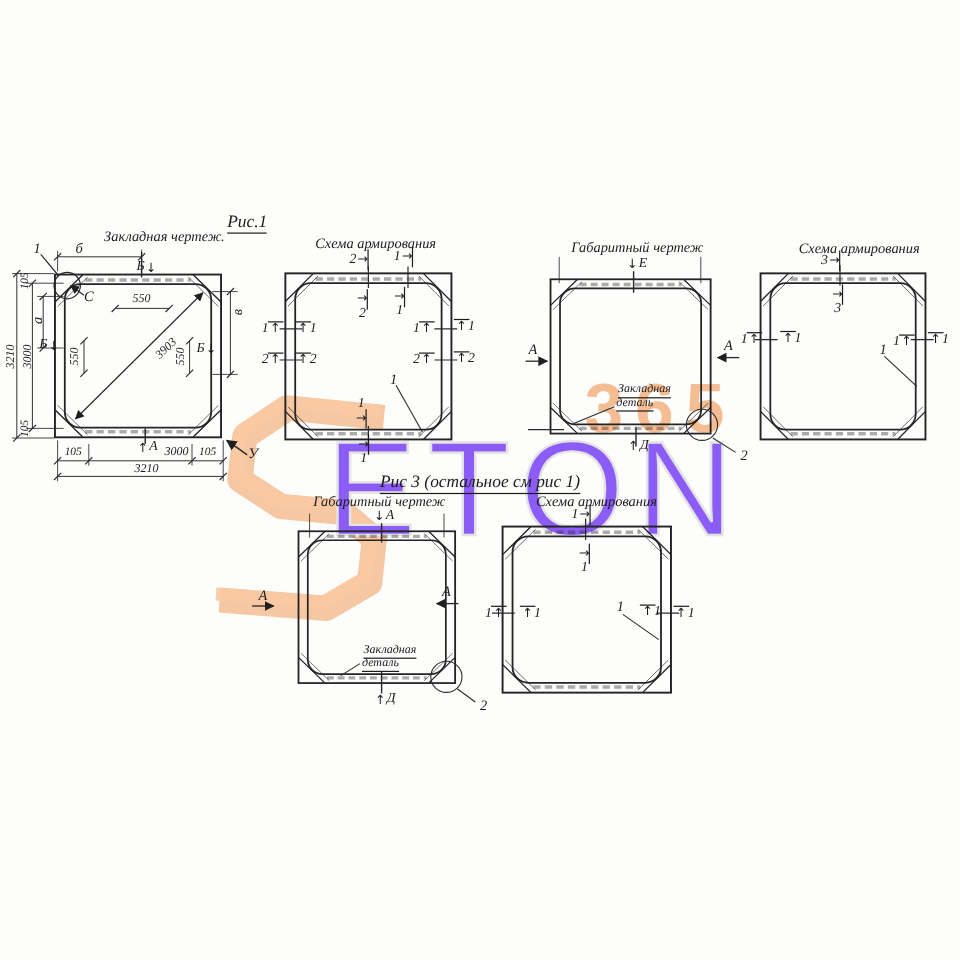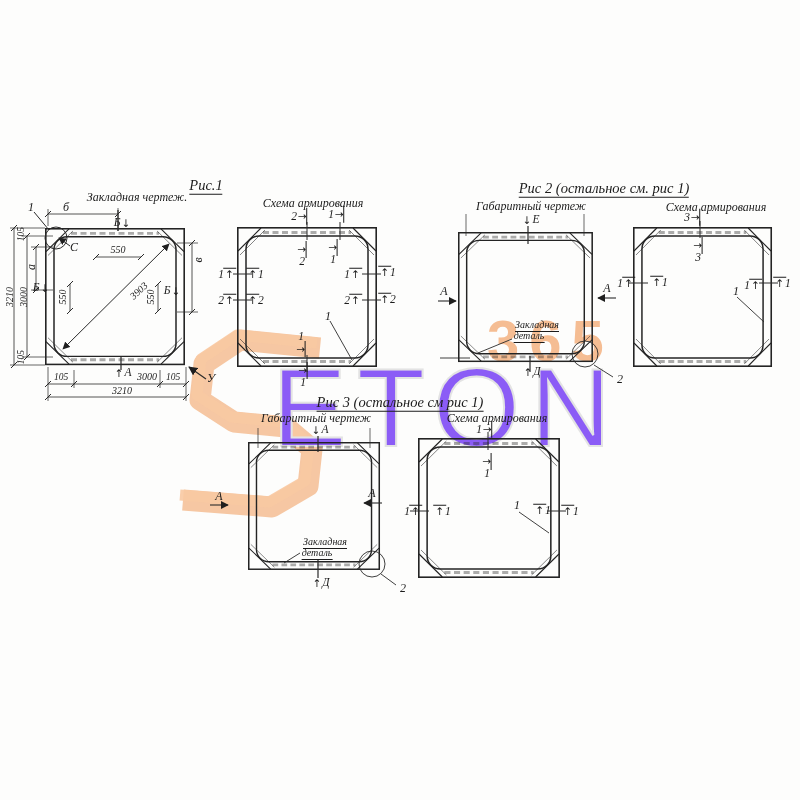--- a/index.html
+++ b/index.html
@@ -244,21 +244,20 @@
     <span class="mk mk-col" style="left:301px;top:343px">
       <span>1</span>
         <span class="ta ta-right">→</span>
     </span>
     <span class="mk mk-col" style="left:303px;top:376px">
       <span class="ta ta-right">→</span>
         <span>1</span>
     </span>
     <span class="lbl" style="left:328px;top:316px">1</span>
 
-    <span class="lbl title ul" style="left:604px;top:189px">Рис 2 (остальное см. рис 1)</span>
     <span class="lbl" style="left:531px;top:206px">Габаритный чертеж</span>
     <span class="lbl" style="left:716px;top:207px">Схема армирования</span>
 
     <span class="mk" style="left:531px;top:220px">
       <span class="ar">↓</span>
         <span>Е</span>
     </span>
     <span class="lbl" style="left:444px;top:291px">А</span>
     <span class="lbl" style="left:607px;top:288px">А</span>
     <span class="lbl sm ul" style="left:537px;top:326px">Закладная</span>

